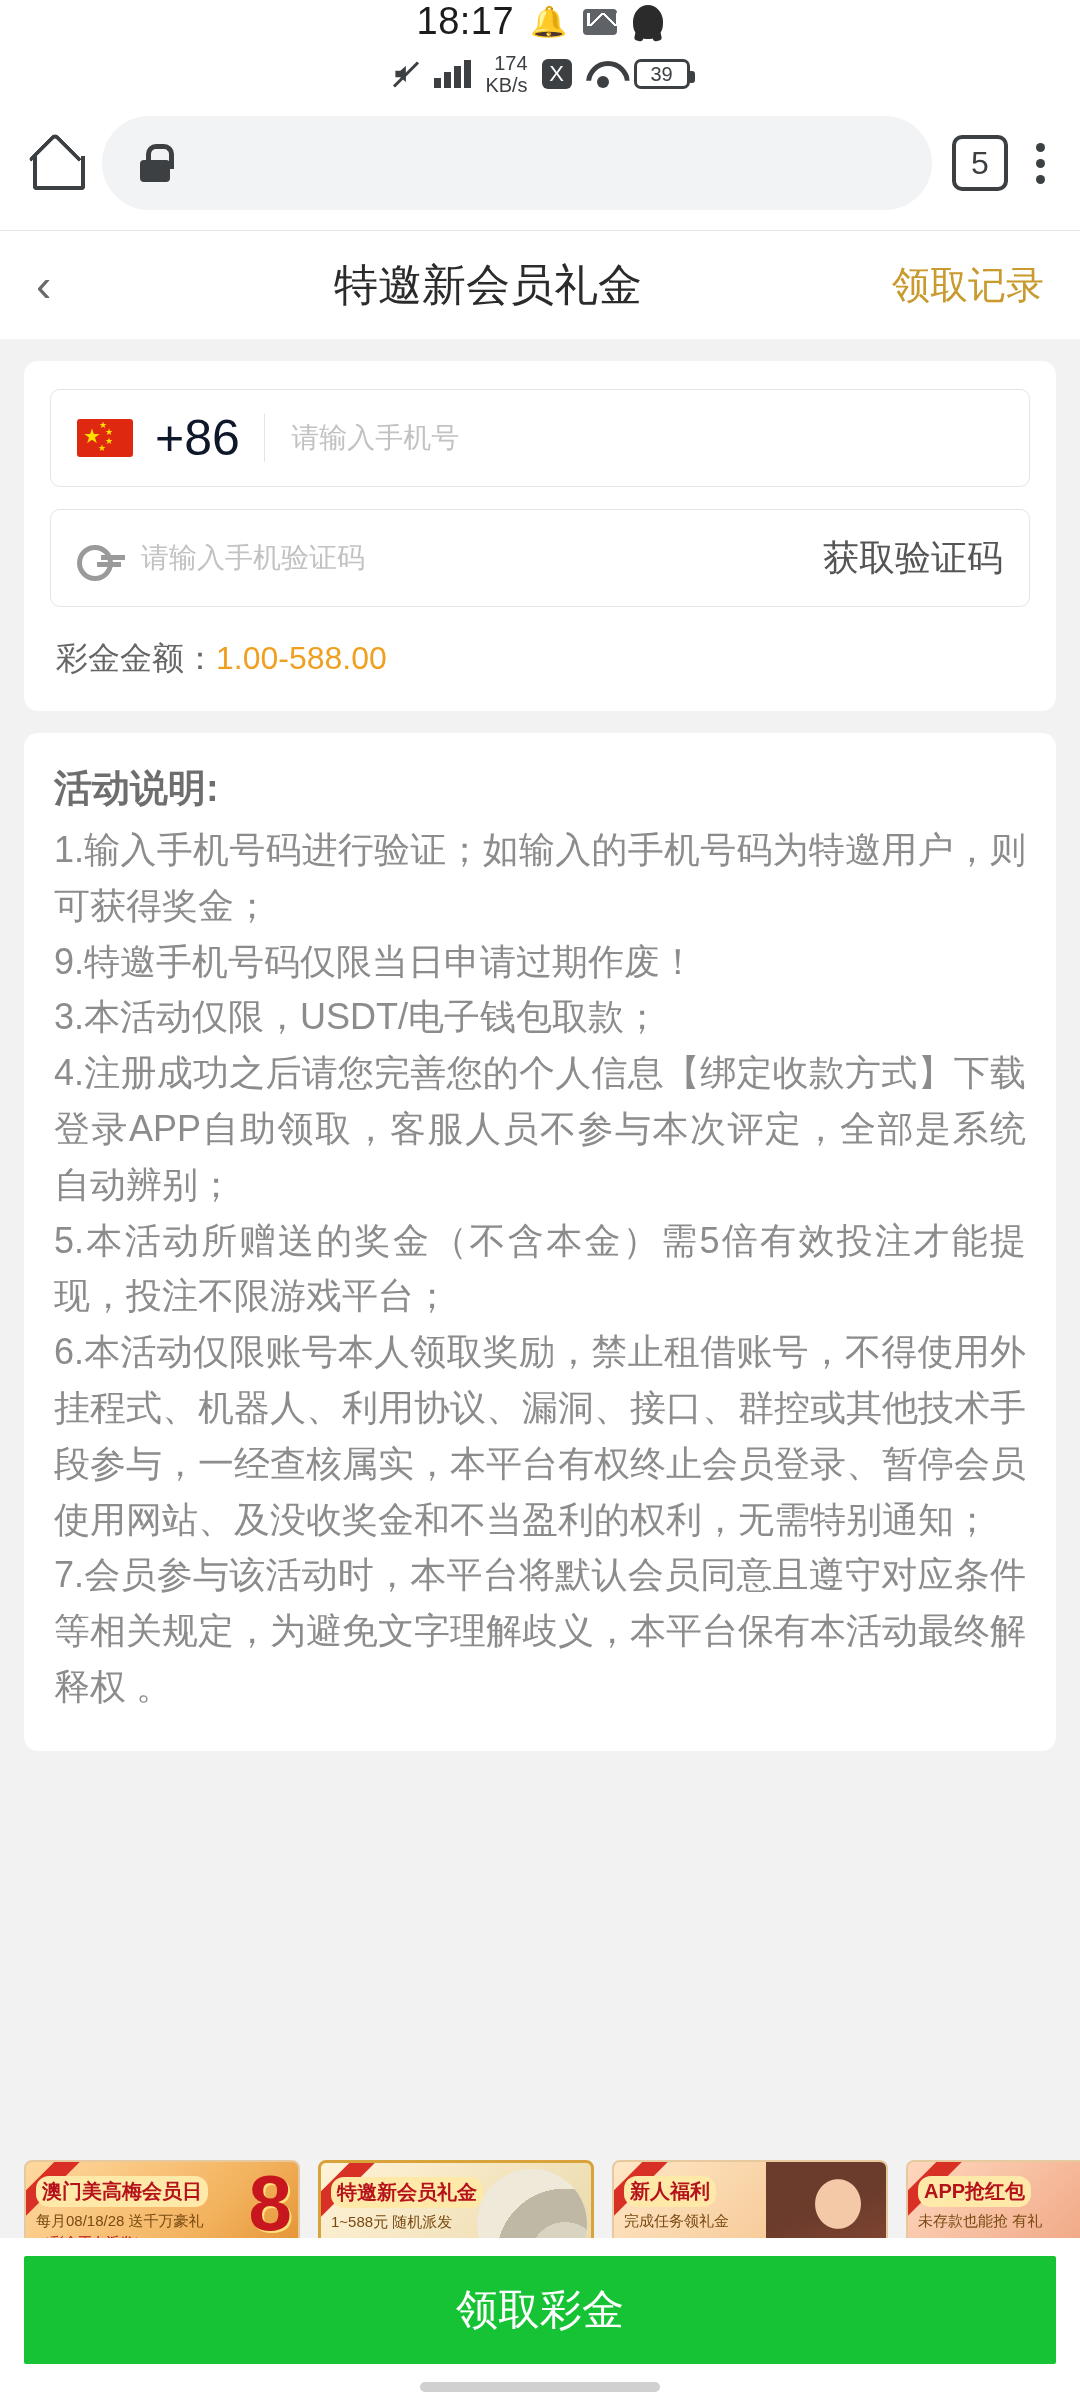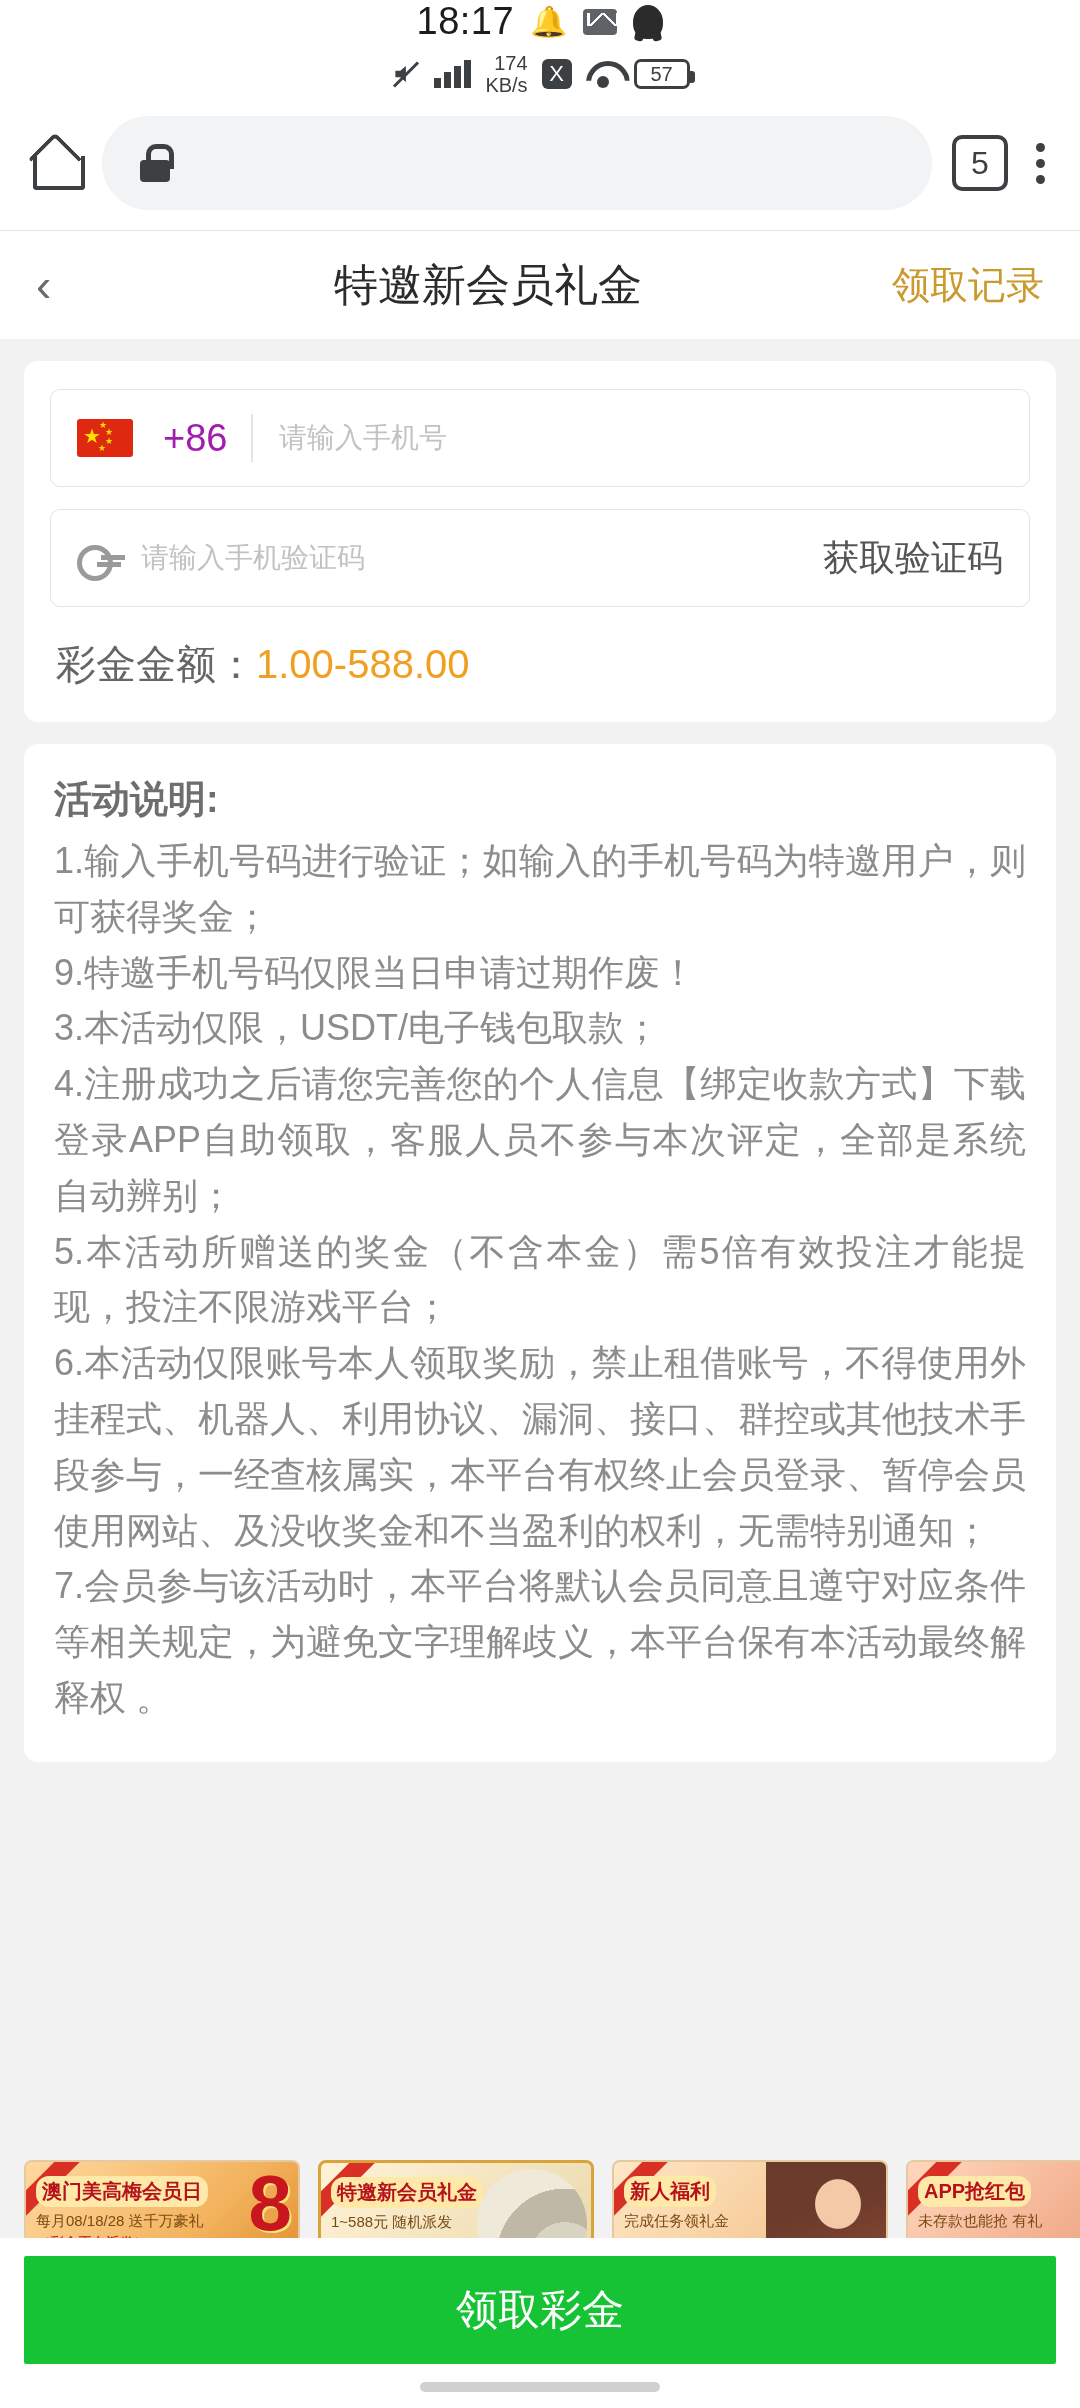--- a/index.html
+++ b/index.html
@@ -157,36 +157,36 @@
     display:flex; align-items:center; padding: 0 26px; background:#fff;
   }
   .flag {
     width: 56px; height: 38px; background:#de2910; border-radius:3px; position: relative;
     flex:0 0 auto; overflow:hidden;
   }
   .flag .star-big { position:absolute; left:6px; top:7px; color:#ffde00; font-size: 20px; line-height: 1;}
   .flag .s { position:absolute; color:#ffde00; font-size: 9px; line-height:1; }
   .flag .s1{ left:22px; top:2px;} .flag .s2{ left:28px; top:9px;}
   .flag .s3{ left:28px; top:18px;} .flag .s4{ left:21px; top:25px;}
-  .ccode { font-size: 38px; color:#a21caf; margin-left: 30px; }
+  .ccode { font-size: 50px; color:#0f172a; margin-left: 22px; }
   .vdiv { width:1.5px; height: 48px; background:#e4e4e4; margin-left: 24px; }
   .txt-in { border:none; outline:none; font-size: 28px; color:#4d7c0f; background:transparent;
     flex:1; margin-left: 26px; font-family:Liberation Sans, sans-serif; }
   .txt-in::placeholder { color:#c2c2c2; }
   .key-ico { width: 48px; height: 30px; position: relative; flex:0 0 auto;}
   .key-ico:before{
     content:""; position:absolute; left:0; top:2px; width:26px; height:26px;
     border:5px solid #9a9a9a; border-radius:50%;
   }
   .key-ico:after{
     content:""; position:absolute; left:24px; top:12px; width:24px; height:5px;
     background:#9a9a9a; box-shadow: -4px 7px 0 0 #9a9a9a;
   }
   .getcode { font-size: 36px; color:#555; white-space:nowrap; margin-left: 18px;}
-  .amount-row { margin-top: 30px; font-size: 40px; color:#666; padding-left: 6px; }
+  .amount-row { margin-top: 30px; font-size: 32px; color:#666; padding-left: 6px; }
   .amount-row .val { color:#f0a020; }
 
   .desc-card {
     background:#fff; border-radius: 14px; margin-top: 22px; padding: 30px 30px 36px 30px;
   }
   .desc-title { font-size: 38px; color:#6e6e6e; font-weight: 700; margin-bottom: 8px; }
   .desc-card p {
     font-size: 36px; color:#8c8c8c; line-height: 1.55; text-align: justify;
   }
 
@@ -276,21 +276,21 @@
         <i></i>
         <i></i>
         <i></i>
       </span>
     <span class="kbs">
       <b>174</b>
       <b>KB/s</b>
     </span>
     <span class="x-box">X</span>
     <span class="wifi-ico"></span>
-    <span class="batt">57</span>
+    <span class="batt">39</span>
   </div>
 </div>
 
 <div class="browserbar">
   <span class="home-ico"></span>
   <div class="omnibox">
     <span class="lock-ico"></span>
   </div>
   <span class="tabcount">5</span>
   <span class="kebab">

